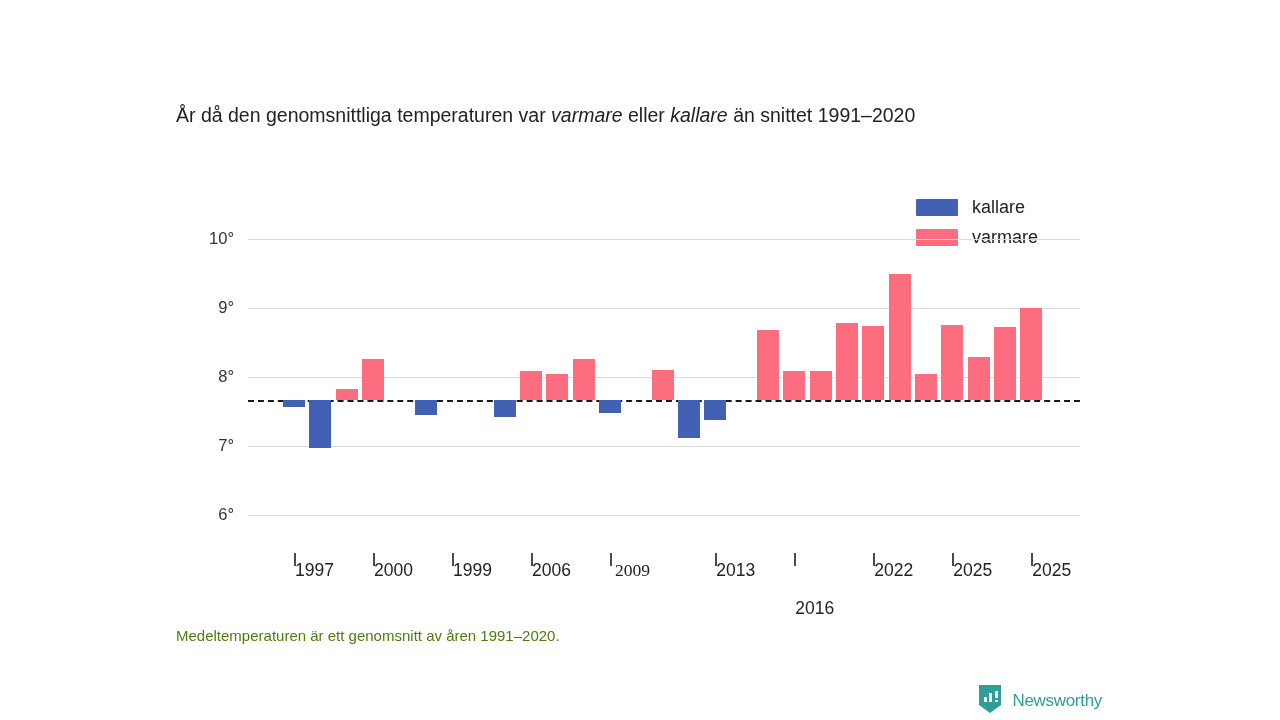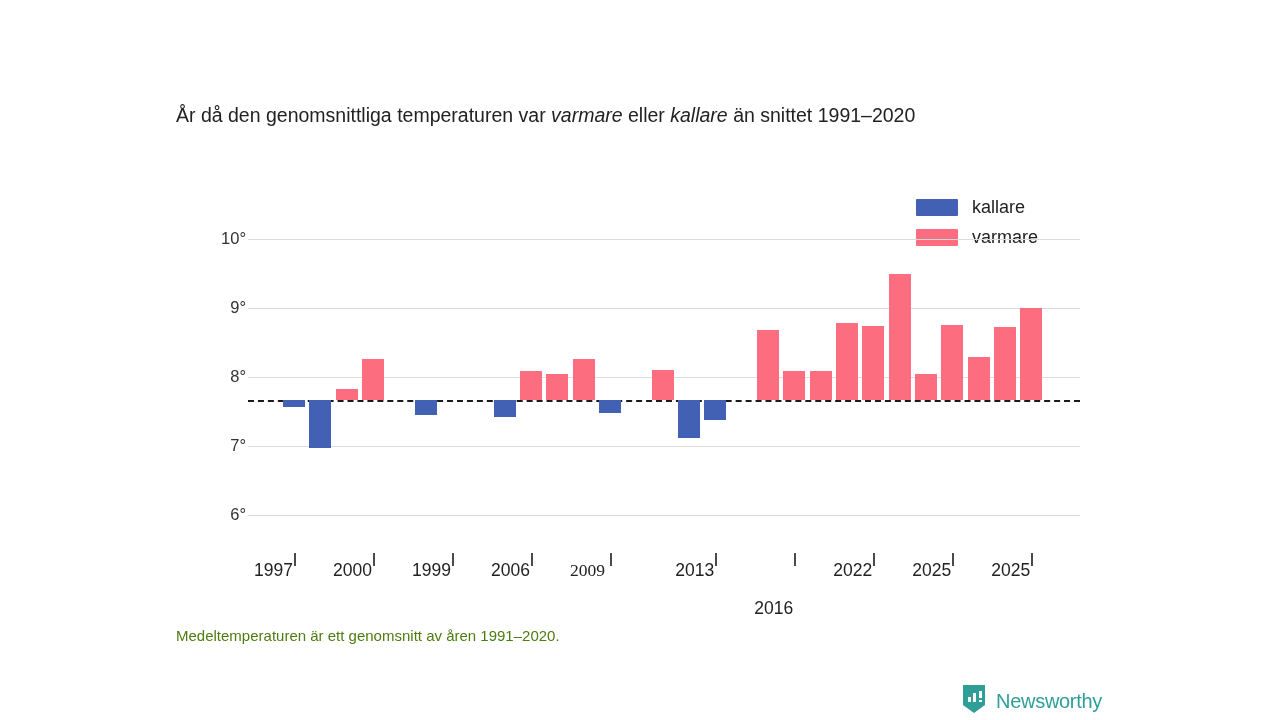--- a/index.html
+++ b/index.html
@@ -19,62 +19,62 @@
   #chart-subtitle{
     position:absolute;left:176px;top:82px;width:870px;
     font-size:19.5px;font-weight:400;color:#222222;line-height:1.42;
   }
   #chart-subtitle em{font-style:italic;}
 
   
   #plot-area{position:absolute;left:248px;top:239px;width:832px;height:276px;}
   .gridline{position:absolute;left:0;width:832px;height:1px;background:#dcdcdc;}
   .ytick-label{
-    position:absolute;right:0;width:60px;text-align:right;
+    position:absolute;right:12px;width:60px;text-align:right;
     font-size:16.5px;color:#333333;
   }
   #y-axis-labels{position:absolute;left:186px;top:239px;width:60px;height:276px;}
 
   
   #mean-line{
     position:absolute;left:248px;width:832px;height:0;
     border-top:2.6px dashed #1a1a1a;
   }
 
   
   #bars-layer{position:absolute;left:248px;top:239px;width:832px;height:276px;}
   .bar{position:absolute;bottom:auto;}
   .bar.warm{background:#fc6e7f;}
   .bar.cold{background:#4261b5;}
 
   
   #x-axis{position:absolute;left:248px;top:515px;width:832px;height:90px;}
   .xtick{position:absolute;top:38px;width:2px;height:13px;background:#4a4a4a;}
   .xtick-label{
-    position:absolute;top:560px;width:80px;margin-left:-40px;text-align:left;
+    position:absolute;top:560px;width:80px;margin-left:-40px;text-align:right;
     font-size:17.5px;color:#222222;
   }
 
   
   #legend{position:absolute;left:916px;top:193px;width:180px;}
   .legend-row{display:flex;align-items:center;height:28px;margin-bottom:2px;}
   .legend-swatch{width:42px;height:17px;margin-right:14px;border-radius:1px;}
   .legend-label{font-size:18px;color:#222222;}
 
   
   #footnote{
     position:absolute;left:176px;top:627px;
     font-size:15px;color:#4d7c0f;
   }
   #brand{
     position:absolute;right:178px;top:684px;
     display:flex;align-items:center;gap:9px;
   }
   #brand-name{
-    font-size:20px;color:#2e9e96;font-weight:400;letter-spacing:-0.3px;
+    font-size:17px;color:#2e9e96;font-weight:400;letter-spacing:-0.3px;
   }
 </style>
 </head>
 <body>
 
 <div class="page">
 
 
   <p id="chart-subtitle">
     <span>År då den genomsnittliga temperaturen var </span><em>varmare</em><span> eller </span><em>kallare</em><span> än snittet 1991–2020</span>

